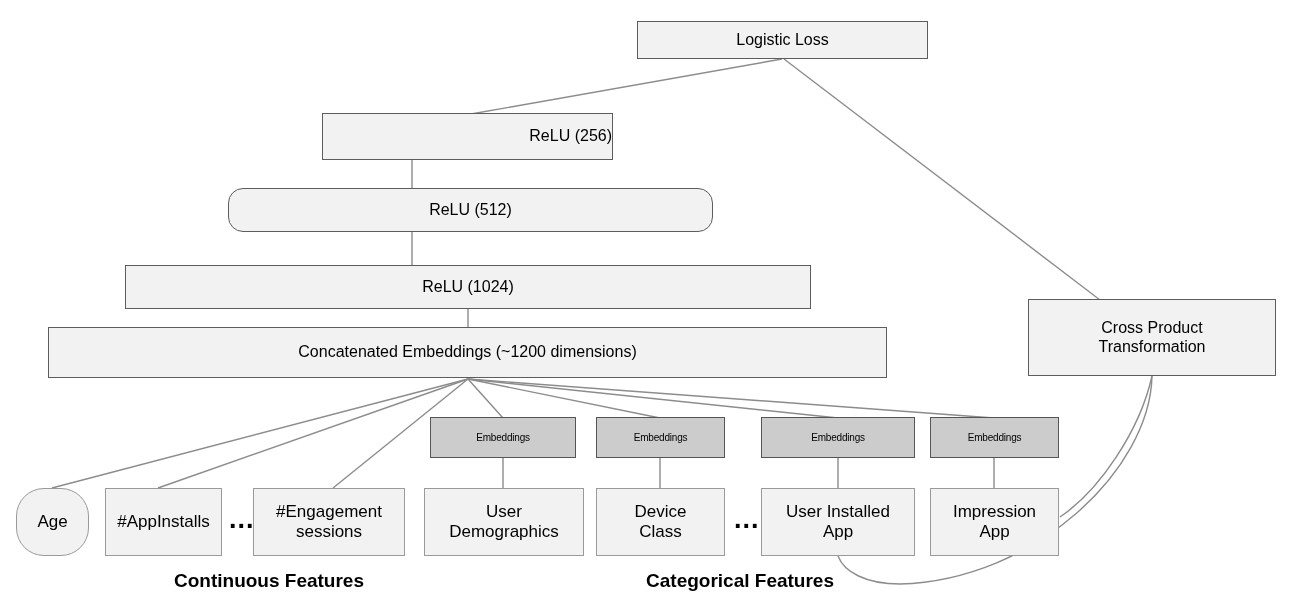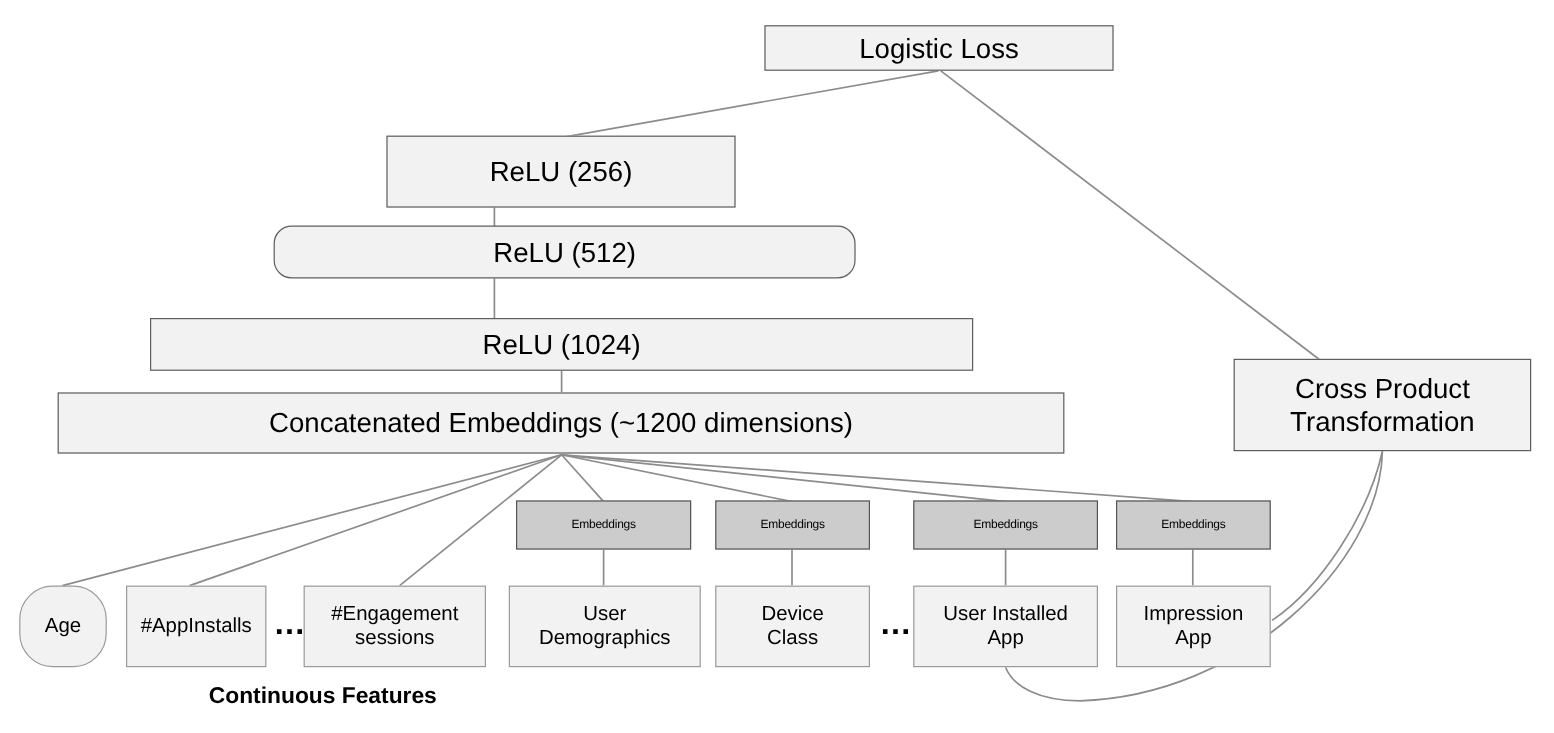--- a/index.html
+++ b/index.html
@@ -42,21 +42,21 @@
     border: 1px solid #9a9a9a;
   }
   .node-light-strong {
     background: #f2f2f2;
     border: 1.6px solid #5d5d5d;
   }
   .node-gray {
     background: #cccccc;
     border: 1.6px solid #555555;
   }
-  .t-lg  { font-size: 23px; }
+  .t-lg  { font-size: 16px; }
   .t-sm  { font-size: 17px; }
   .t-emb { font-size: 10px; letter-spacing: -0.2px; }
   .caption {
     position: absolute;
     font-weight: bold;
     font-size: 19px;
     text-align: right;
     z-index: 2;
   }
   .ellipsis {
@@ -101,21 +101,21 @@
 
       <path d="M 1152 376 C 1150 470, 1035 580, 900 584 C 866 584, 844 572, 838 556"></path>
       <path d="M 1152 376 C 1140 430, 1100 490, 1060 517"></path>
     </g>
   </svg>
 
   <div class="node node-light-strong t-lg" style="left:637px; top:21px; width:291px; height:38px;">
     <span>Logistic Loss</span>
   </div>
 
-  <div class="node node-light-strong t-lg" style="left:322px; top:113px; width:291px; height:60px;">
+  <div class="node node-light-strong t-lg" style="left:322px; top:113px; width:291px; height:47px;justify-content:flex-end;">
     <span>ReLU (256)</span>
   </div>
 
   <div class="node node-light-strong t-lg" style="left:228px; top:188px; width:485px; height:44px;border-radius:15px;">
     <span>ReLU (512)</span>
   </div>
 
   <div class="node node-light-strong t-lg" style="left:125px; top:265px; width:686px; height:44px;">
     <span>ReLU (1024)</span>
   </div>
@@ -175,14 +175,15 @@
     <span>App</span>
   </div>
 
   <div class="node node-light t-sm" style="left:930px; top:488px; width:129px; height:68px; flex-direction:column;">
     <span>Impression</span>
     <span>App</span>
   </div>
 
   <div class="caption" style="left:74px; top:570px; width:290px;">Continuous Features</div>
 
+  <div class="caption" style="left:554px; top:570px; width:280px;">Categorical Features</div>
 
 </div>
 
 </body></html>

